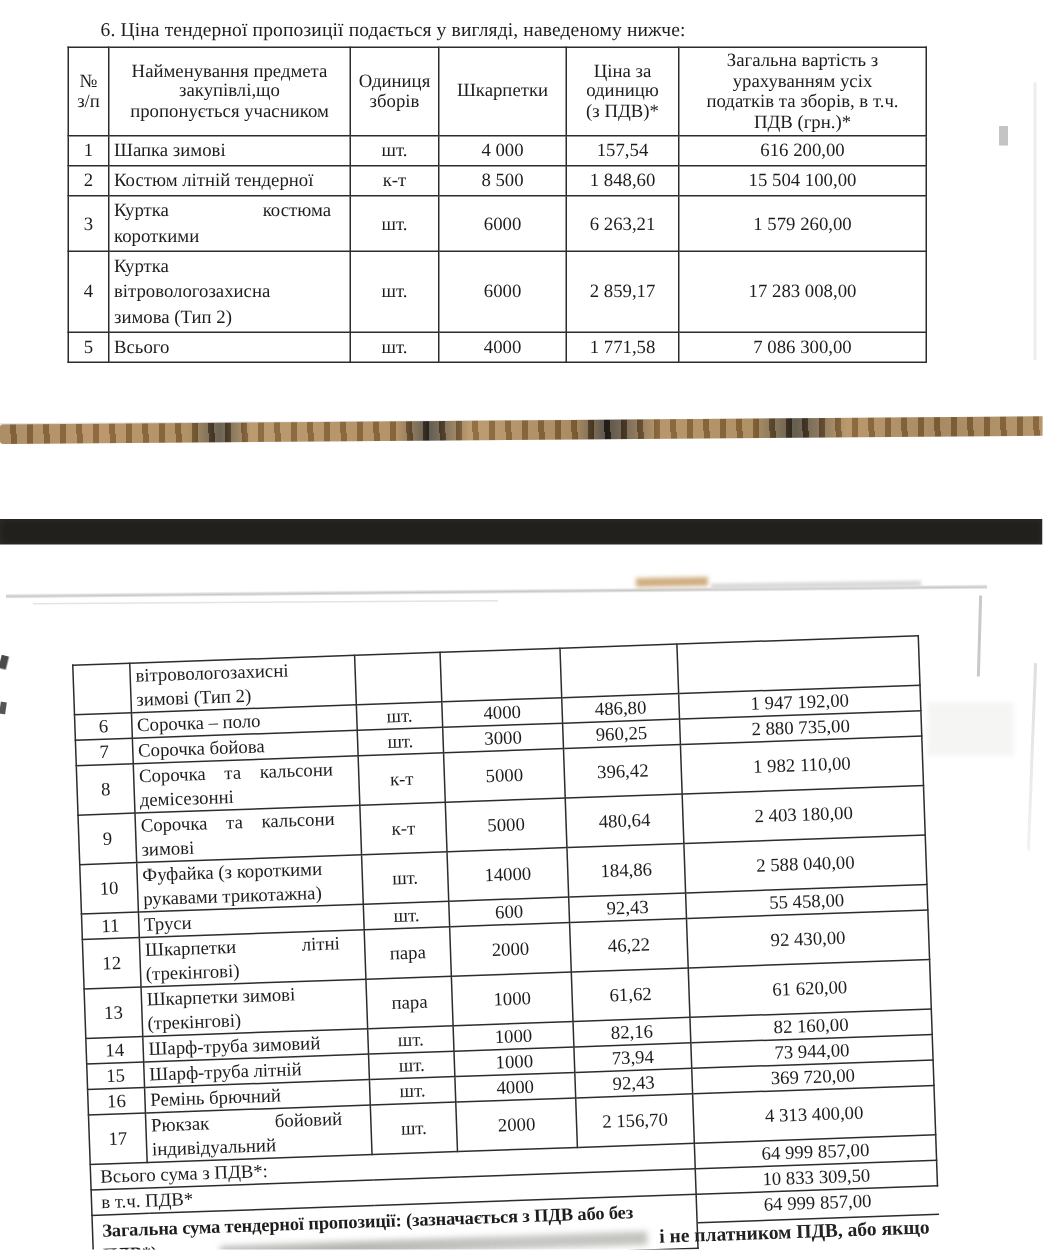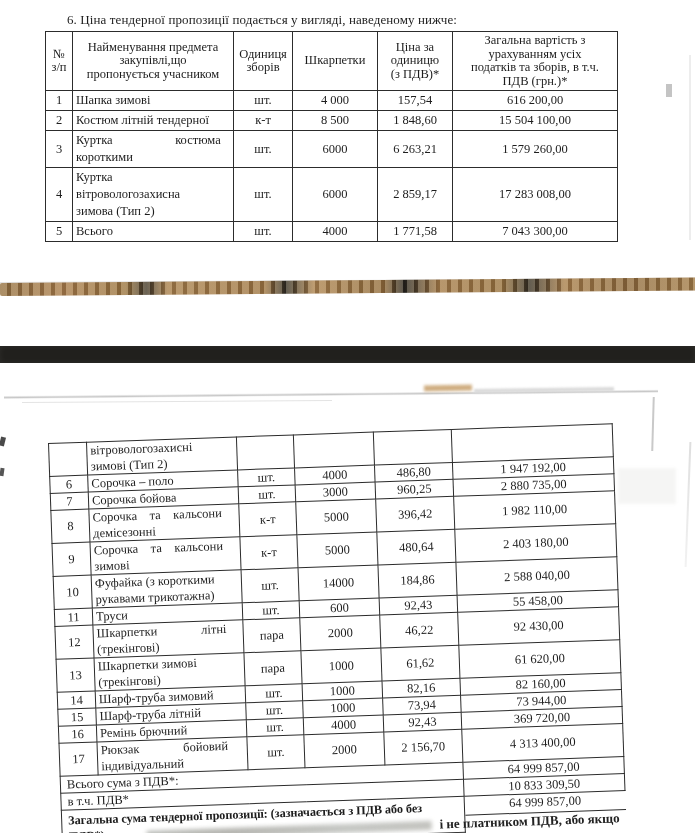--- a/index.html
+++ b/index.html
@@ -135,21 +135,21 @@
         <td class="c-price">2 859,17</td>
         <td class="c-total">17 283 008,00</td>
       </tr>
 
       <tr>
         <td class="c-num">5</td>
         <td class="c-name">Всього</td>
         <td class="c-unit">шт.</td>
         <td class="c-qty">4000</td>
         <td class="c-price">1 771,58</td>
-        <td class="c-total">7 043 300,00</td>
+        <td class="c-total">7 086 300,00</td>
       </tr>
     </tbody>
 </table>
 
 <div id="p1-right-dash" class="edge"></div>
 <div id="p1-right-line" class="edge"></div>
 
 <div id="p1-bottom-edge"></div>
 <div id="wood-strip">
     <div id="wood-grain"></div>

